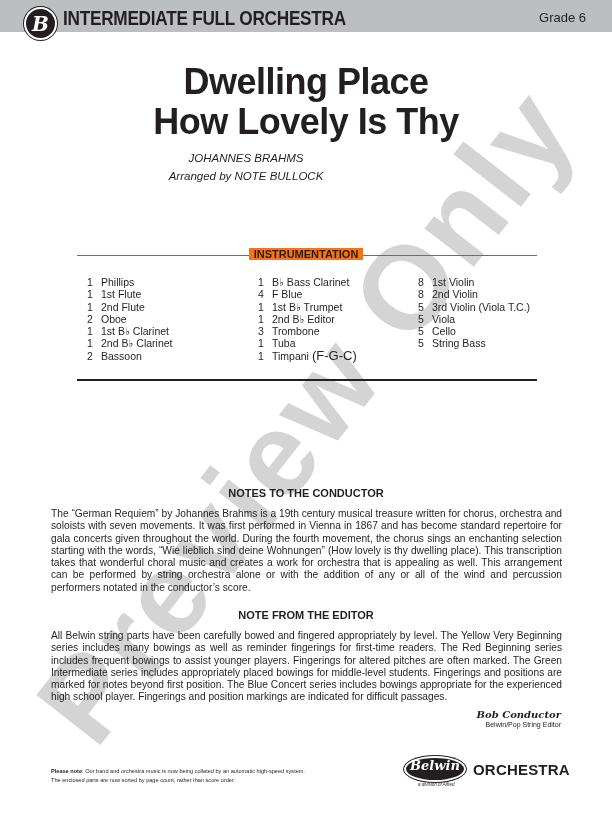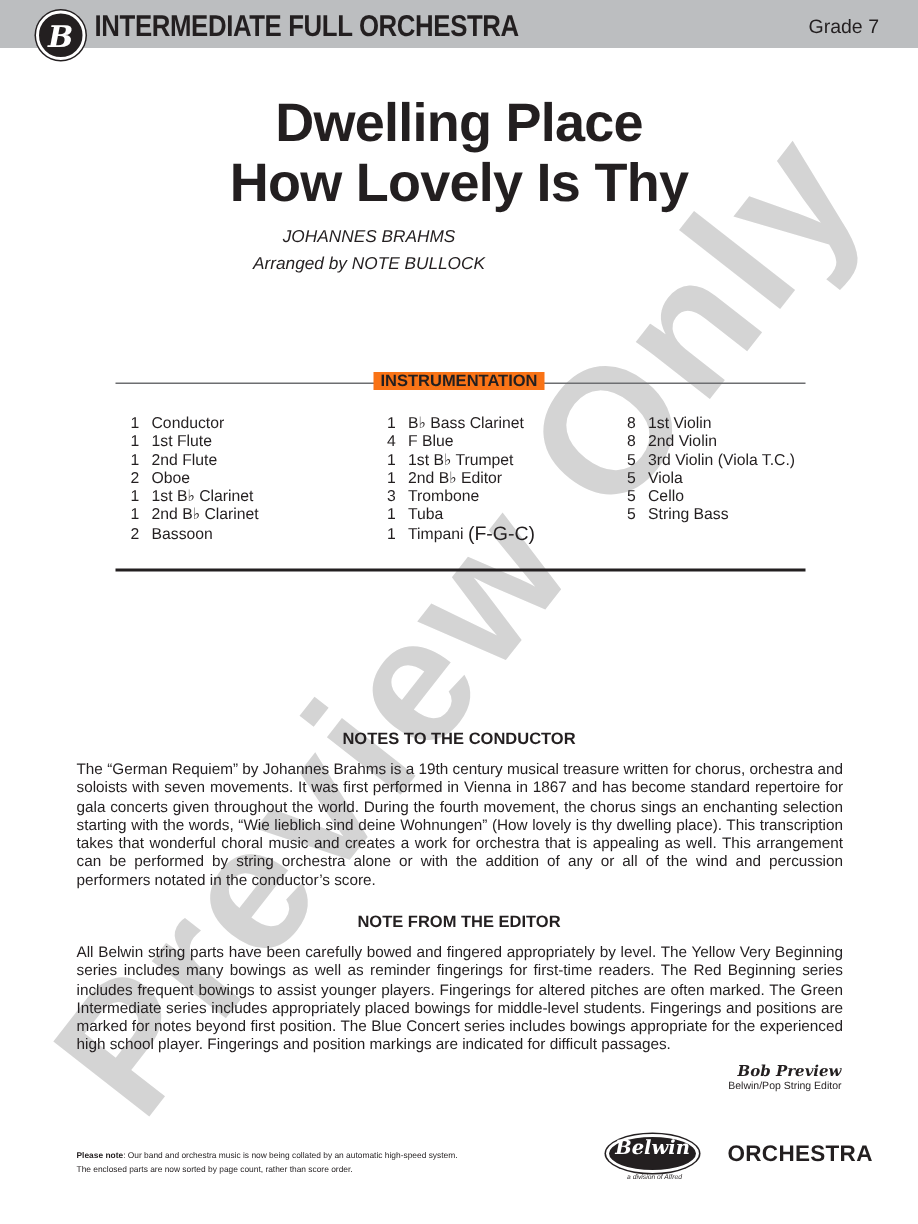--- a/index.html
+++ b/index.html
@@ -76,21 +76,21 @@
 
     .brand {
       position: absolute; left: 390px; top: 754px; height: 30px; display: flex; align-items: center;
     }
     .brand-oval {
       width: 62px; height: 26px; border-radius: 50%; background: #231f20;
       display: flex; align-items: flex-start; justify-content: center;
       border: 2px solid #fff; box-shadow: 0 0 0 1px #231f20; margin-left: 14px;
     }
     .brand-oval span { font-family: "DejaVu Serif", serif; font-style: italic; font-weight: bold; color: #fff; font-size: 13px; }
-    .brand-word { font-size: 15px; font-weight: bold; margin-left: 19px; color: #231f20; letter-spacing: 0.2px; }
+    .brand-word { font-size: 15px; font-weight: bold; margin-left: 7px; color: #231f20; letter-spacing: 0.2px; }
     .brand-sub { position: absolute; left: 418px; top: 782px; font-size: 4.5px; font-style: italic; color: #231f20; }
 
     .watermark {
       position: absolute; left: 306px; top: 415px; transform: translate(-50%, -50%) rotate(-52deg);
       font-size: 118px; font-weight: bold; color: #c8c8c8; opacity: 0.78; white-space: nowrap;
       letter-spacing: 4px; pointer-events: none; z-index: 0;
     }
     .content { position: relative; z-index: 1; }
   </style>
 </head>
@@ -98,39 +98,39 @@
 
 <div class="watermark">Preview Only</div>
 
 <div class="content">
 
   <div class="header-band"></div>
   <div class="logo">
     <span>B</span>
   </div>
   <div class="series-title">INTERMEDIATE FULL ORCHESTRA</div>
-  <div class="grade">Grade 7</div>
+  <div class="grade">Grade 6</div>
 
   <div class="title">
     <div>Dwelling Place</div>
     <div>How Lovely Is Thy</div>
   </div>
   <div class="composer">JOHANNES BRAHMS</div>
   <div class="arranger">Arranged by NOTE BULLOCK</div>
 
   <div class="instr-rule-top" style="left:77px; width:174px;"></div>
   <div class="instr-rule-top" style="left:362px; width:175px;"></div>
   <div class="instr-label">
     <span>INSTRUMENTATION</span>
   </div>
 
   <div class="instr-col" id="col0" style="left:87px;">
       <div class="row">
         <span class="qty">1</span>
-        <span>Conductor</span>
+        <span>Phillips</span>
       </div>
       <div class="row">
         <span class="qty">1</span>
         <span>1st Flute</span>
       </div>
       <div class="row">
         <span class="qty">1</span>
         <span>2nd Flute</span>
       </div>
       <div class="row">
@@ -209,21 +209,21 @@
     </div>
 
   <div class="instr-rule-bottom"></div>
 
   <div class="section-heading" style="top:487px;">NOTES TO THE CONDUCTOR</div>
   <div class="body-para" style="top:508px;">The “German Requiem” by Johannes Brahms is a 19th century musical treasure written for chorus, orchestra and soloists with seven movements. It was first performed in Vienna in 1867 and has become standard repertoire for gala concerts given throughout the world. During the fourth movement, the chorus sings an enchanting selection starting with the words, “Wie lieblich sind deine Wohnungen” (How lovely is thy dwelling place). This transcription takes that wonderful choral music and creates a work for orchestra that is appealing as well. This arrangement can be performed by string orchestra alone or with the addition of any or all of the wind and percussion performers notated in the conductor’s score.</div>
 
   <div class="section-heading" style="top:609px;">NOTE FROM THE EDITOR</div>
   <div class="body-para" style="top:630px;">All Belwin string parts have been carefully bowed and fingered appropriately by level. The Yellow Very Beginning series includes many bowings as well as reminder fingerings for first-time readers. The Red Beginning series includes frequent bowings to assist younger players. Fingerings for altered pitches are often marked. The Green Intermediate series includes appropriately placed bowings for middle-level students. Fingerings and positions are marked for notes beyond first position. The Blue Concert series includes bowings appropriate for the experienced high school player. Fingerings and position markings are indicated for difficult passages.</div>
 
-  <div class="signature">Bob Preview</div>
+  <div class="signature">Bob Conductor</div>
   <div class="sig-title">Belwin/Pop String Editor</div>
 
   <div class="footer-note">
     <div><b>Please note</b><span>: Our band and orchestra music is now being collated by an automatic high-speed system.</span></div>
     <div>The enclosed parts are now sorted by page count, rather than score order.</div>
   </div>
 
   <div class="brand">
     <div class="brand-oval">
       <span>Belwin</span>

